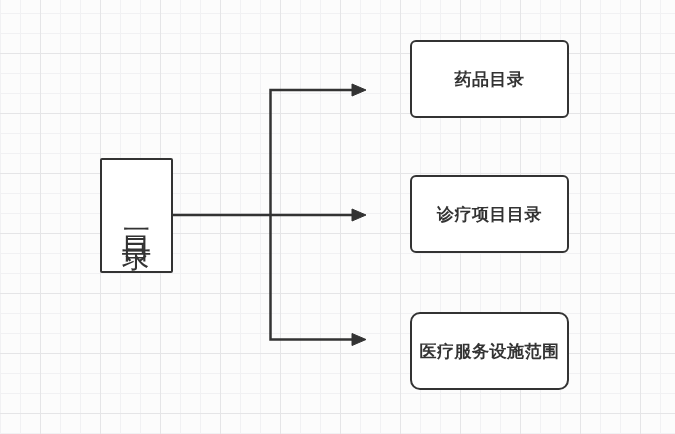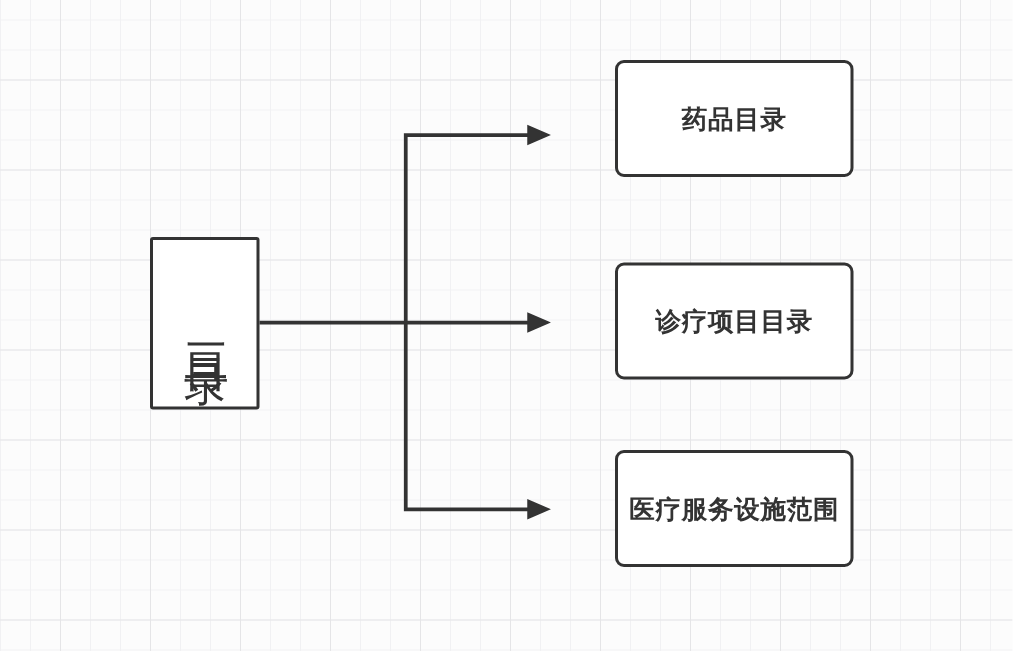--- a/index.html
+++ b/index.html
@@ -72,21 +72,21 @@
     left: 368px;
     width: 159px; height: 78px;
     border-radius: 6px;
     font-size: 17px;
     font-weight: 600;
     letter-spacing: 0.5px;
     margin-left: 42px;
   }
   .node-child-1 { top: 40px; }
   .node-child-2 { top: 175px; font-family: Liberation Mono, monospace; }
-  .node-child-3 { top: 300px; }
+  .node-child-3 { top: 312px; border-radius: 10px; }
 </style>
 </head>
 <body>
 
 <div class="canvas">
 
   <svg class="connector-layer" viewBox="0 0 675 434">
 
     <path d="M 173 215 H 352"></path>
     <polygon points="366,215 352,209 352,221"></polygon>

